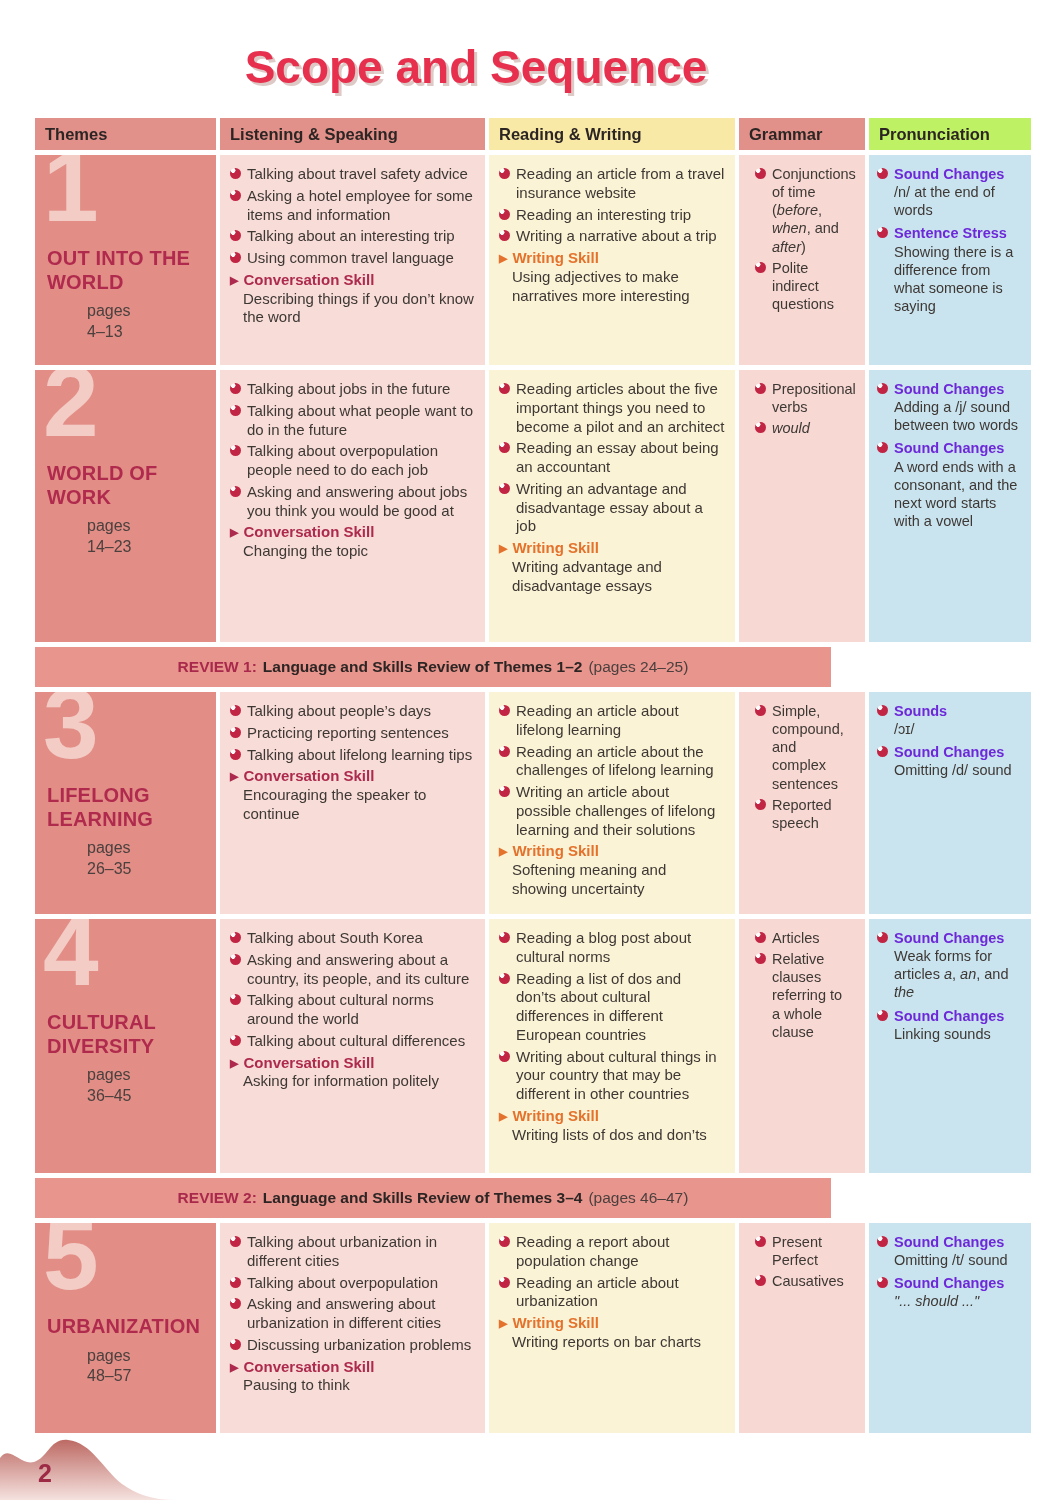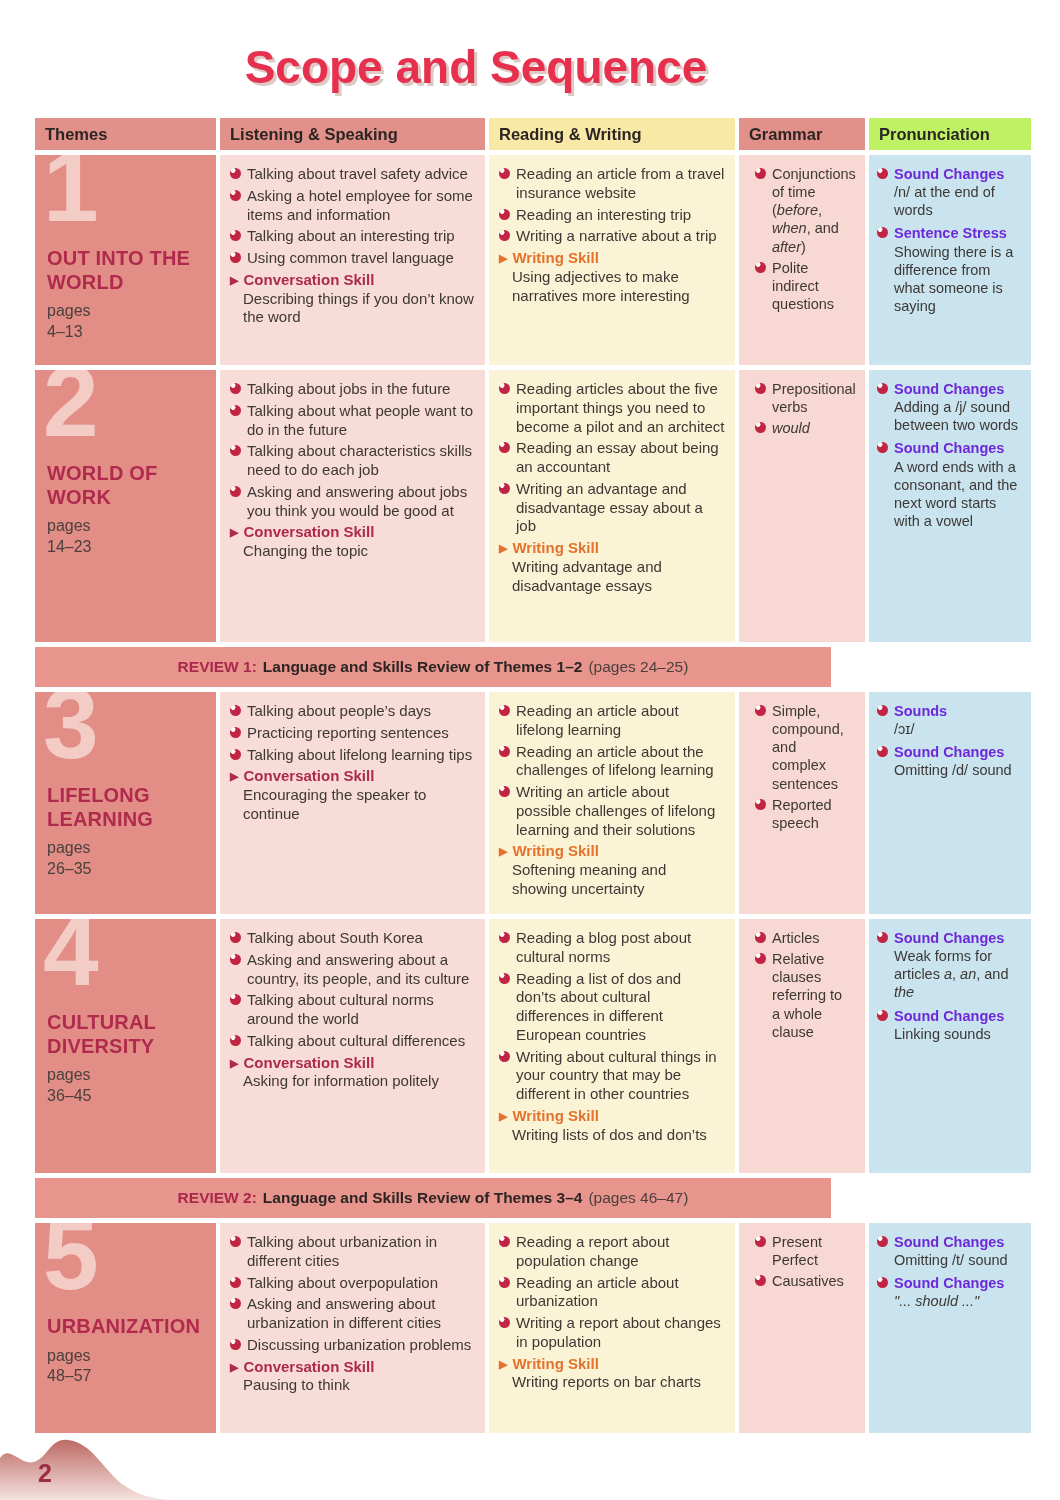--- a/index.html
+++ b/index.html
@@ -45,21 +45,21 @@
   .theme-row-3{min-height:254px;}
   .theme-row-4{min-height:210px;}
   .theme-number{
     font-size:100px;font-weight:bold;color:#f3ccc6;line-height:0.82;
     margin:-10px 0 0 -4px;letter-spacing:-2px;
   }
   .theme-title{
     font-size:20px;font-weight:bold;color:#b02a4d;line-height:1.18;
     letter-spacing:0.2px;margin-top:20px;
   }
-  .theme-pages{font-size:16px;color:#4b403e;line-height:1.3;}
+  .theme-pages{font-size:16px;color:#4b403e;line-height:1.3;margin-left:40px;}
   .theme-pages.first{margin-top:7px;}
   
   .bullet{display:flex;gap:6px;margin-bottom:3px;align-items:flex-start;}
   .bullet-icon{
     flex:none;width:11px;height:11px;border-radius:50%;margin-top:3px;
     background:radial-gradient(circle at 28% 22%, rgba(255,255,255,0.9) 0 19%, #c22544 23%);
   }
   .bullet-text{flex:1;}
   
   .skill{margin-top:2px;}
@@ -191,21 +191,21 @@
         <div class="bullet">
           <span class="bullet-icon"></span>
           <span class="bullet-text">Talking about jobs in the future</span>
         </div>
         <div class="bullet">
           <span class="bullet-icon"></span>
           <span class="bullet-text">Talking about what people want to do in the future</span>
         </div>
         <div class="bullet">
           <span class="bullet-icon"></span>
-          <span class="bullet-text">Talking about characteristics skills need to do each job</span>
+          <span class="bullet-text">Talking about overpopulation people need to do each job</span>
         </div>
         <div class="bullet">
           <span class="bullet-icon"></span>
           <span class="bullet-text">Asking and answering about jobs you think you would be good at</span>
         </div>
         <div class="skill">
           <div class="skill-line">
             <span class="marker">▶</span>
             <span class="skill-label">Conversation Skill</span>
           </div>
@@ -459,24 +459,20 @@
         </div>
       </div>
       <div class="cell reading-cell">
         <div class="bullet">
           <span class="bullet-icon"></span>
           <span class="bullet-text">Reading a report about population change</span>
         </div>
         <div class="bullet">
           <span class="bullet-icon"></span>
           <span class="bullet-text">Reading an article about urbanization</span>
-        </div>
-        <div class="bullet">
-          <span class="bullet-icon"></span>
-          <span class="bullet-text">Writing a report about changes in population</span>
         </div>
         <div class="skill writing">
           <div class="skill-line">
             <span class="marker">▶</span>
             <span class="skill-label">Writing Skill</span>
           </div>
           <div class="skill-desc">Writing reports on bar charts</div>
         </div>
       </div>
       <div class="cell grammar-cell">

